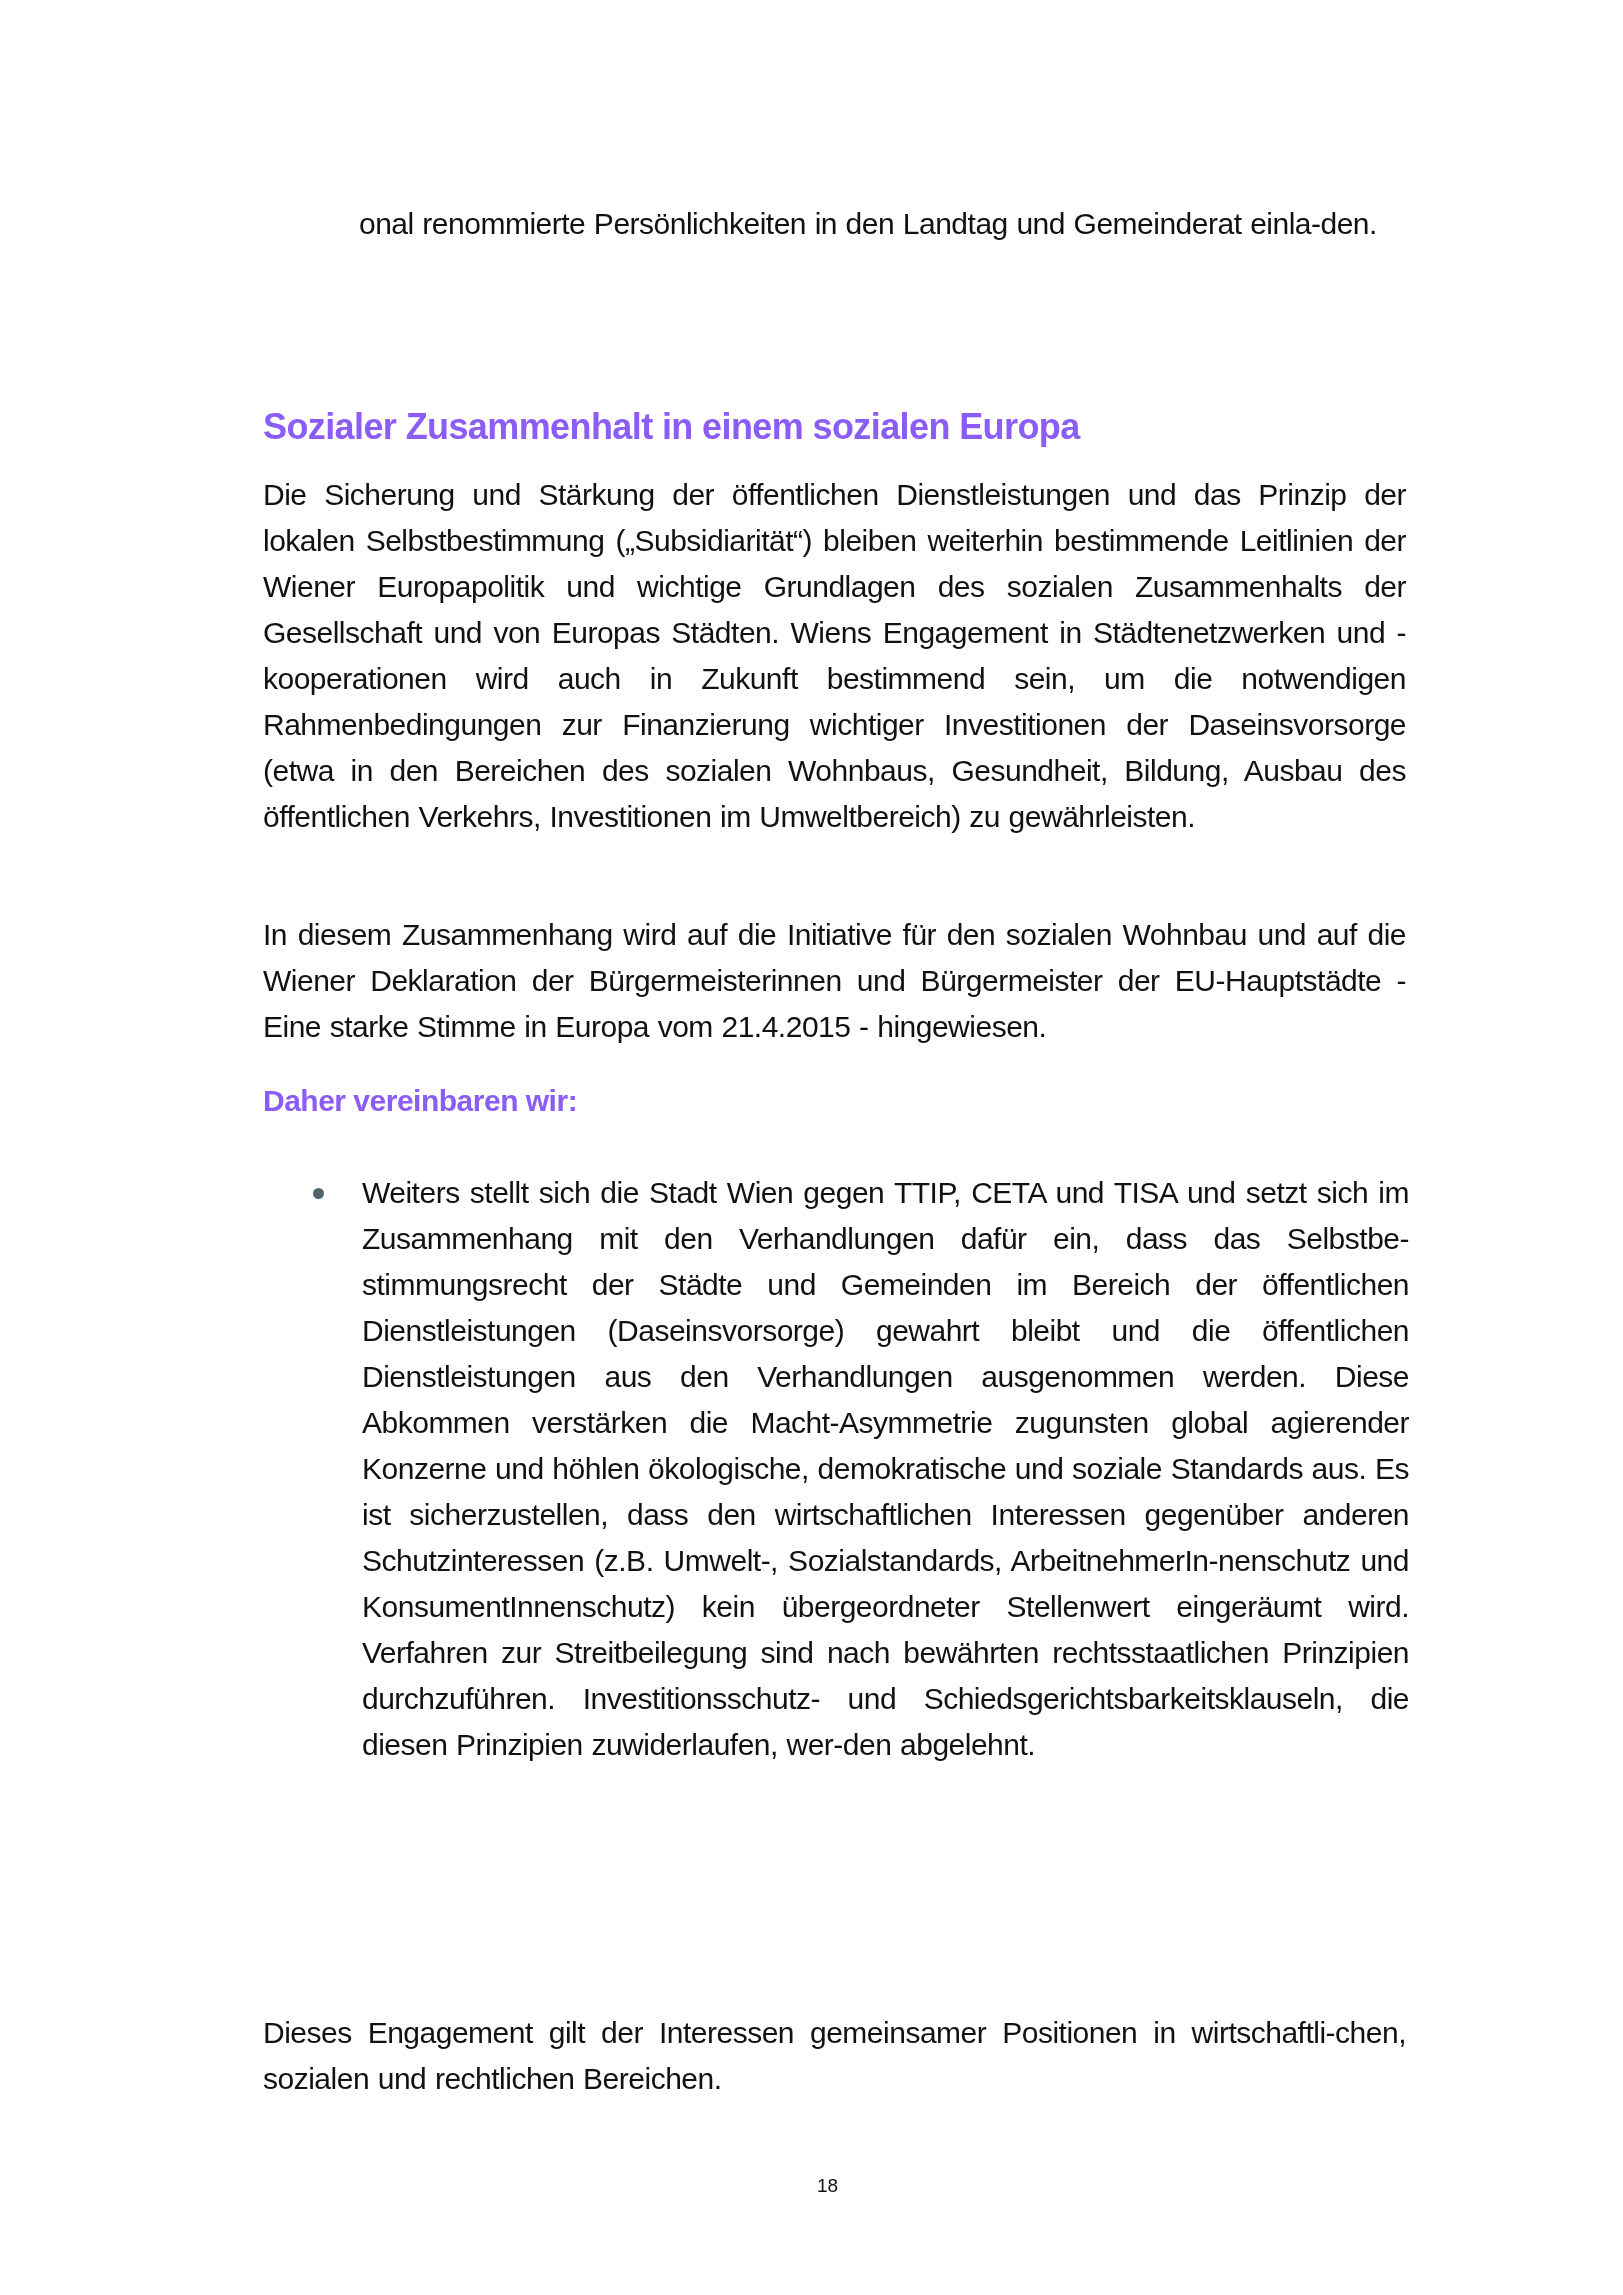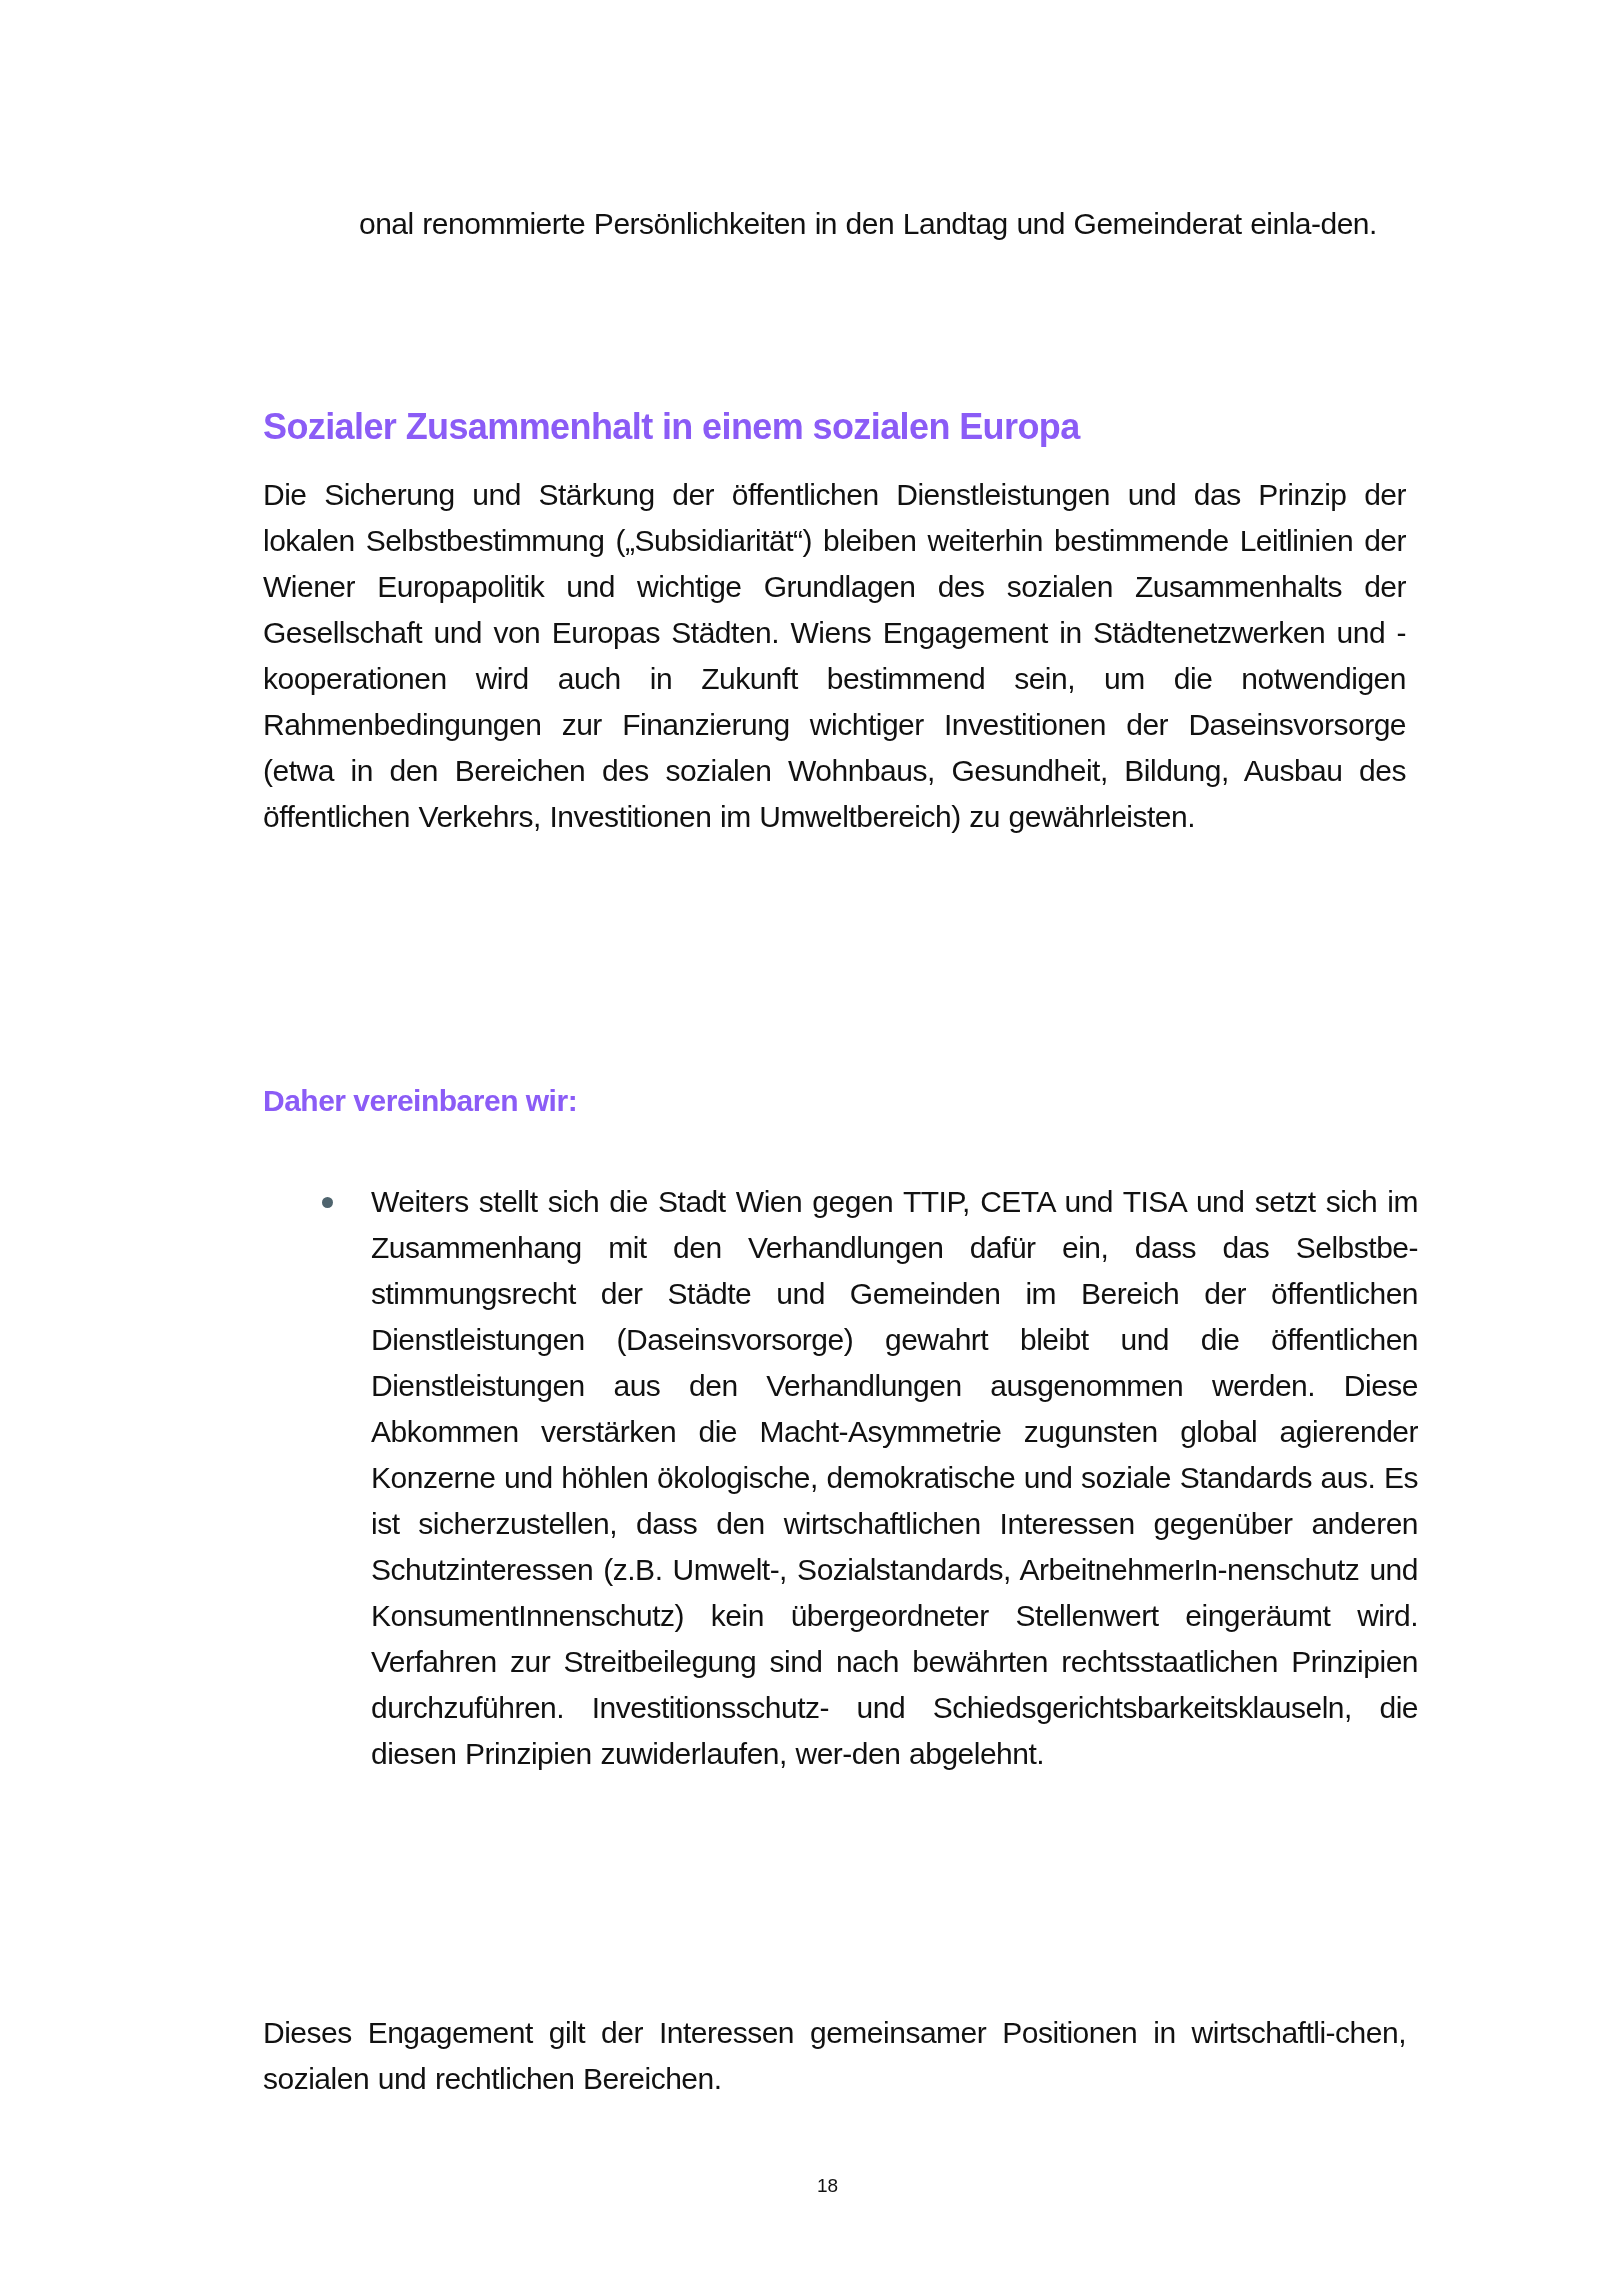--- a/index.html
+++ b/index.html
@@ -15,21 +15,21 @@
   }
   .cont { position: absolute; left: 343px; width: 1047px; top: 201px; }
   .heading {
     position: absolute; left: 247px; top: 406px; margin: 0;
     font-size: 36px; font-weight: bold; color: #8b5cf6; letter-spacing: -0.6px;
   }
   .sub {
     position: absolute; left: 247px; top: 1084px; margin: 0;
     font-size: 30px; font-weight: bold; color: #8b5cf6; letter-spacing: -0.5px;
   }
-  .bullet-list { position: absolute; left: 247px; top: 1167px; width: 1143px; margin: 12px; padding: 0; list-style: none; }
+  .bullet-list { position: absolute; left: 247px; top: 1167px; width: 1143px; margin: 3px; padding: 0; list-style: none; }
   .bullet-item { position: relative; padding-left: 96px; }
   .bullet-dot {
     position: absolute; left: 47px; top: 18px; width: 11.4px; height: 11.4px; border-radius: 50%;
     background: #4f646e;
   }
   .page-number {
     position: absolute; left: 0; width: 1623px; top: 2175px; text-align: center;
     font-size: 19px; color: #111111;
   }
 </style>
@@ -37,20 +37,21 @@
 <body>
 
 <div class="page">
 
   <p class="para cont" style="text-align:left;">onal renommierte Persönlichkeiten in den Landtag und Gemeinderat einla-den.</p>
 
   <h2 class="heading">Sozialer Zusammenhalt in einem sozialen Europa</h2>
 
   <p class="para col" style="top:472px;">Die Sicherung und Stärkung der öffentlichen Dienstleistungen und das Prinzip der lokalen Selbstbestimmung („Subsidiarität“) bleiben weiterhin bestimmende Leitlinien der Wiener Europapolitik und wichtige Grundlagen des sozialen Zusammenhalts der Gesellschaft und von Europas Städten. Wiens Engagement in Städtenetzwerken und -kooperationen wird auch in Zukunft bestimmend sein, um die notwendigen Rahmenbedingungen zur Finanzierung wichtiger Investitionen der Daseinsvorsorge (etwa in den Bereichen des sozialen Wohnbaus, Gesundheit, Bildung, Ausbau des öffentlichen Verkehrs, Investitionen im Umweltbereich) zu gewährleisten.</p>
 
+  <p class="para col" style="top:912px;">In diesem Zusammenhang wird auf die Initiative für den sozialen Wohnbau und auf die Wiener Deklaration der Bürgermeisterinnen und Bürgermeister der EU-Hauptstädte - Eine starke Stimme in Europa vom 21.4.2015 - hingewiesen.</p>
 
   <h3 class="sub">Daher vereinbaren wir:</h3>
 
   <ul class="bullet-list">
     <li class="bullet-item">
       <span class="bullet-dot"></span>
       <p class="para">Weiters stellt sich die Stadt Wien gegen TTIP, CETA und TISA und setzt sich im Zusammenhang mit den Verhandlungen dafür ein, dass das Selbstbe-stimmungsrecht der Städte und Gemeinden im Bereich der öffentlichen Dienstleistungen (Daseinsvorsorge) gewahrt bleibt und die öffentlichen Dienstleistungen aus den Verhandlungen ausgenommen werden. Diese Abkommen verstärken die Macht-Asymmetrie zugunsten global agierender Konzerne und höhlen ökologische, demokratische und soziale Standards aus. Es ist sicherzustellen, dass den wirtschaftlichen Interessen gegenüber anderen Schutzinteressen (z.B. Umwelt-, Sozialstandards, ArbeitnehmerIn-nenschutz und KonsumentInnenschutz) kein übergeordneter Stellenwert eingeräumt wird. Verfahren zur Streitbeilegung sind nach bewährten rechtsstaatlichen Prinzipien durchzuführen. Investitionsschutz- und Schiedsgerichtsbarkeitsklauseln, die diesen Prinzipien zuwiderlaufen, wer-den abgelehnt.</p>
     </li>
   </ul>
 

